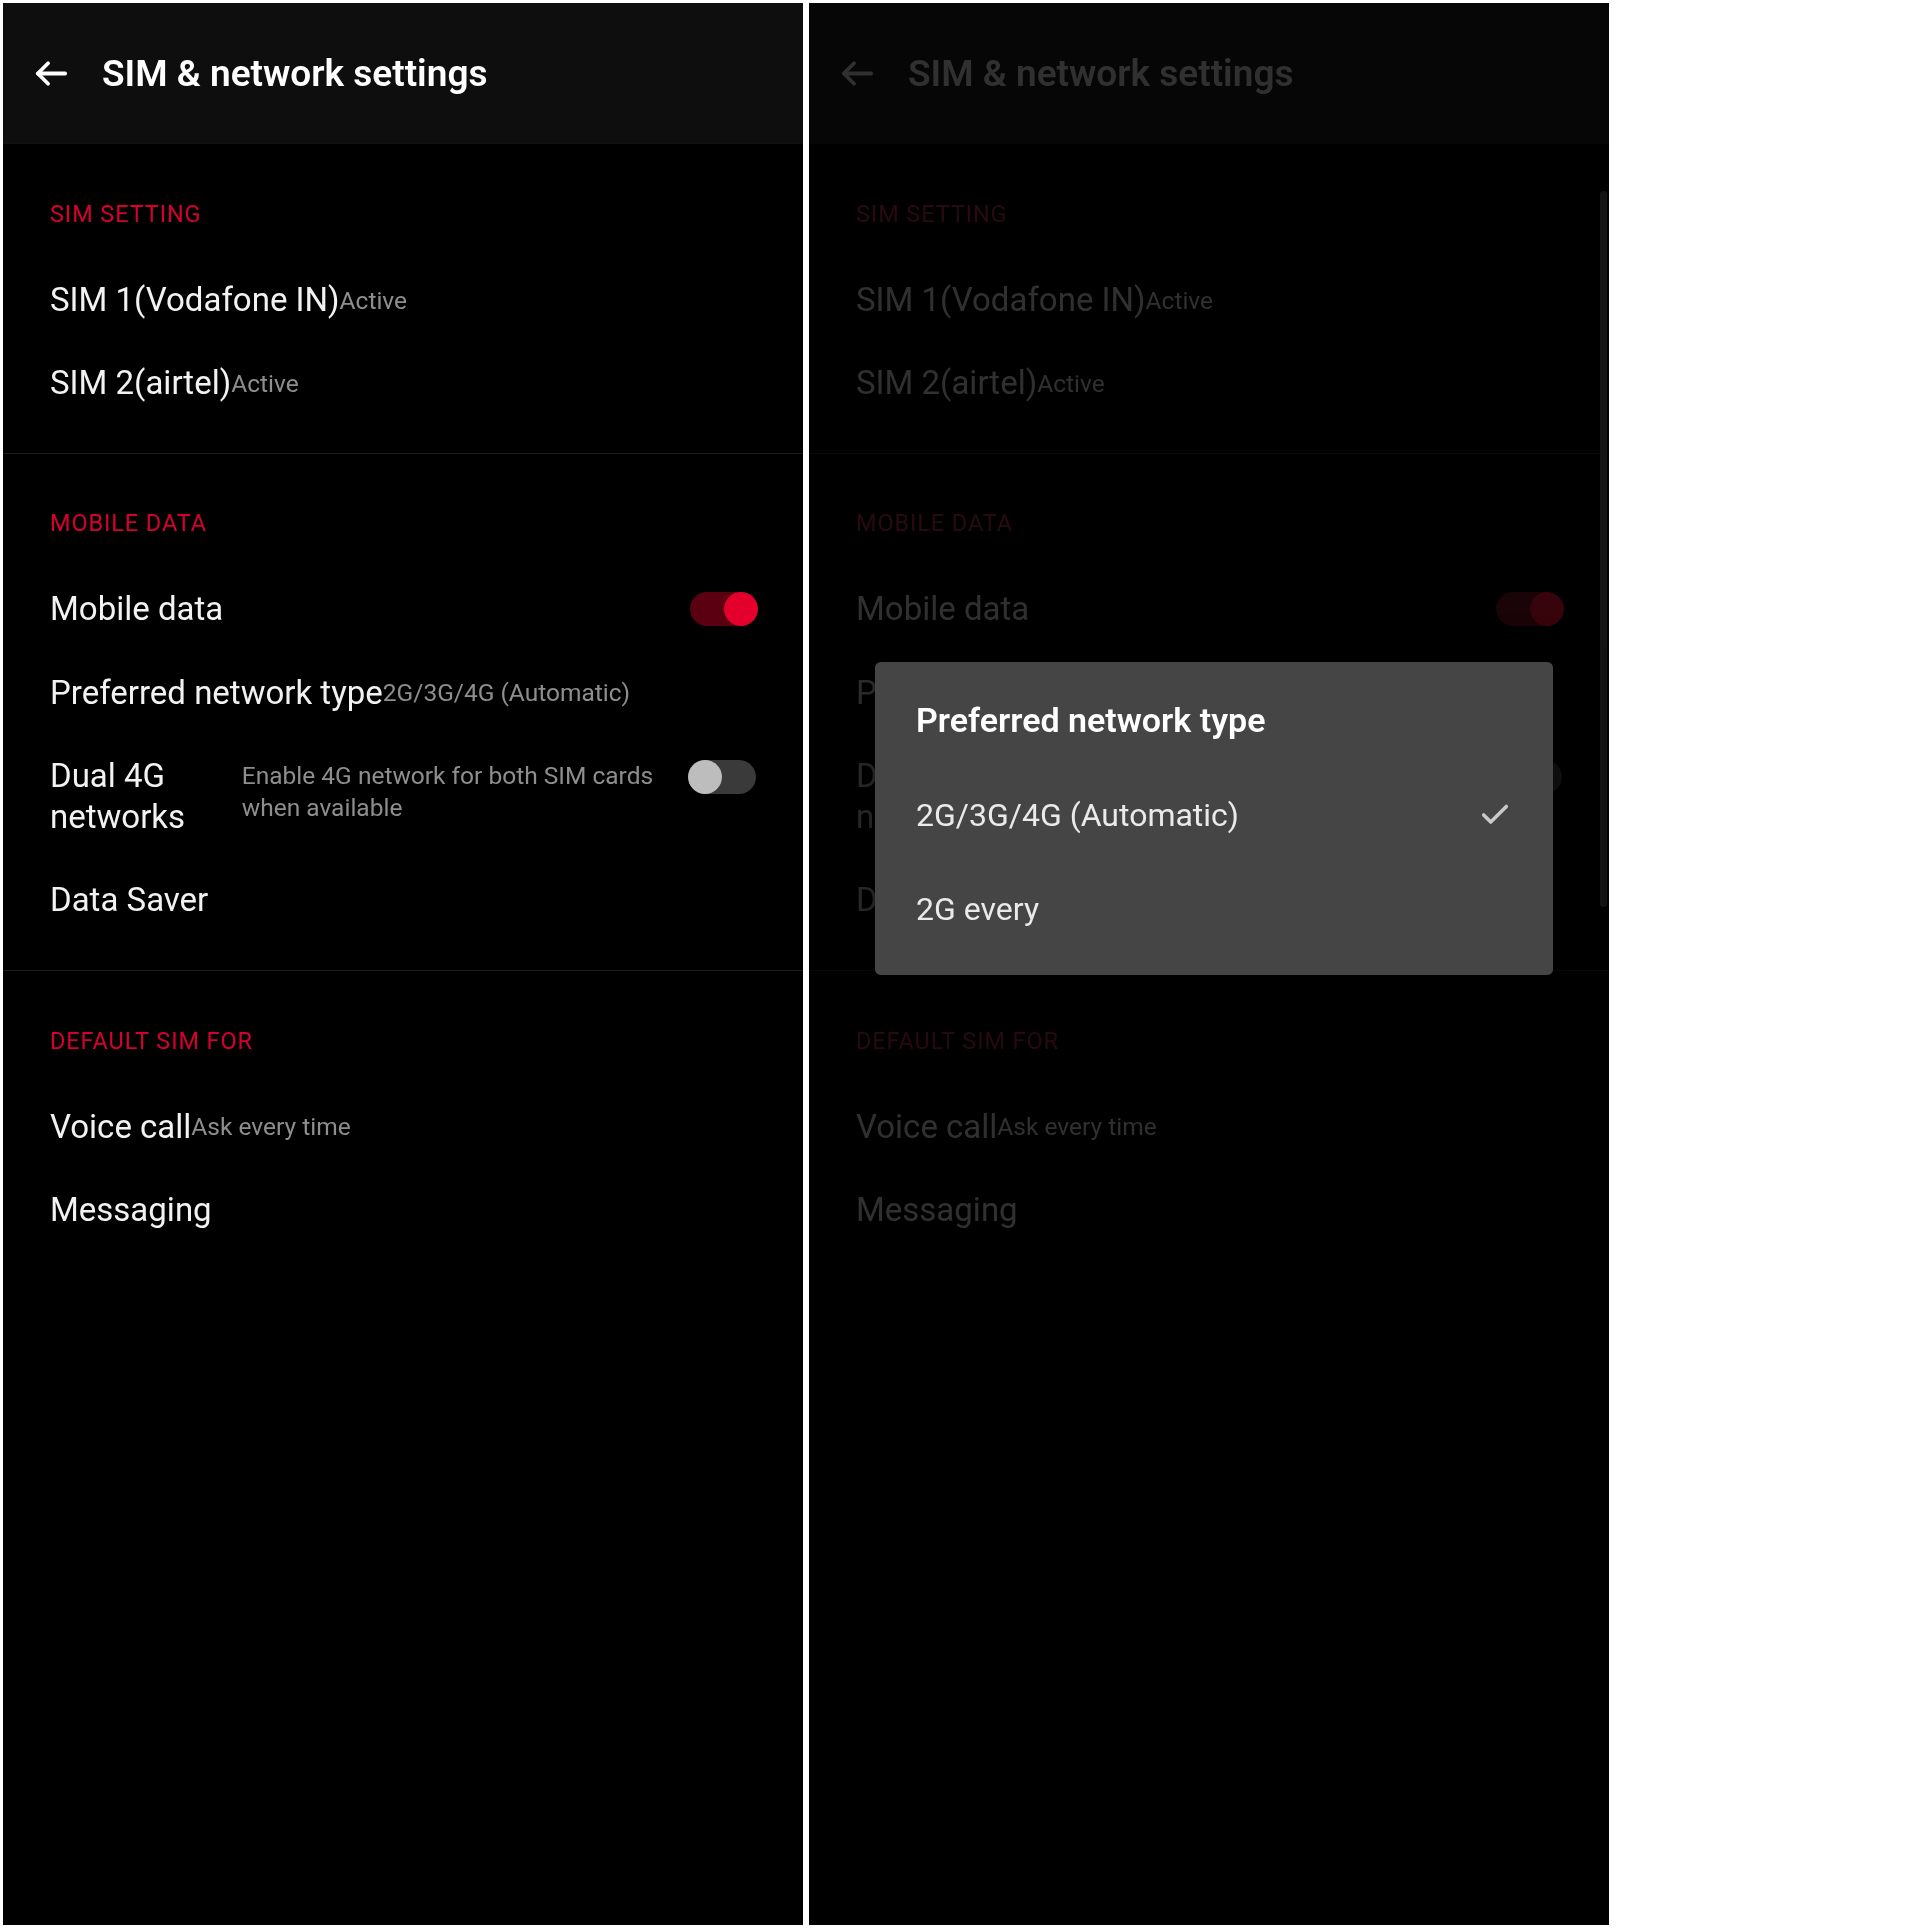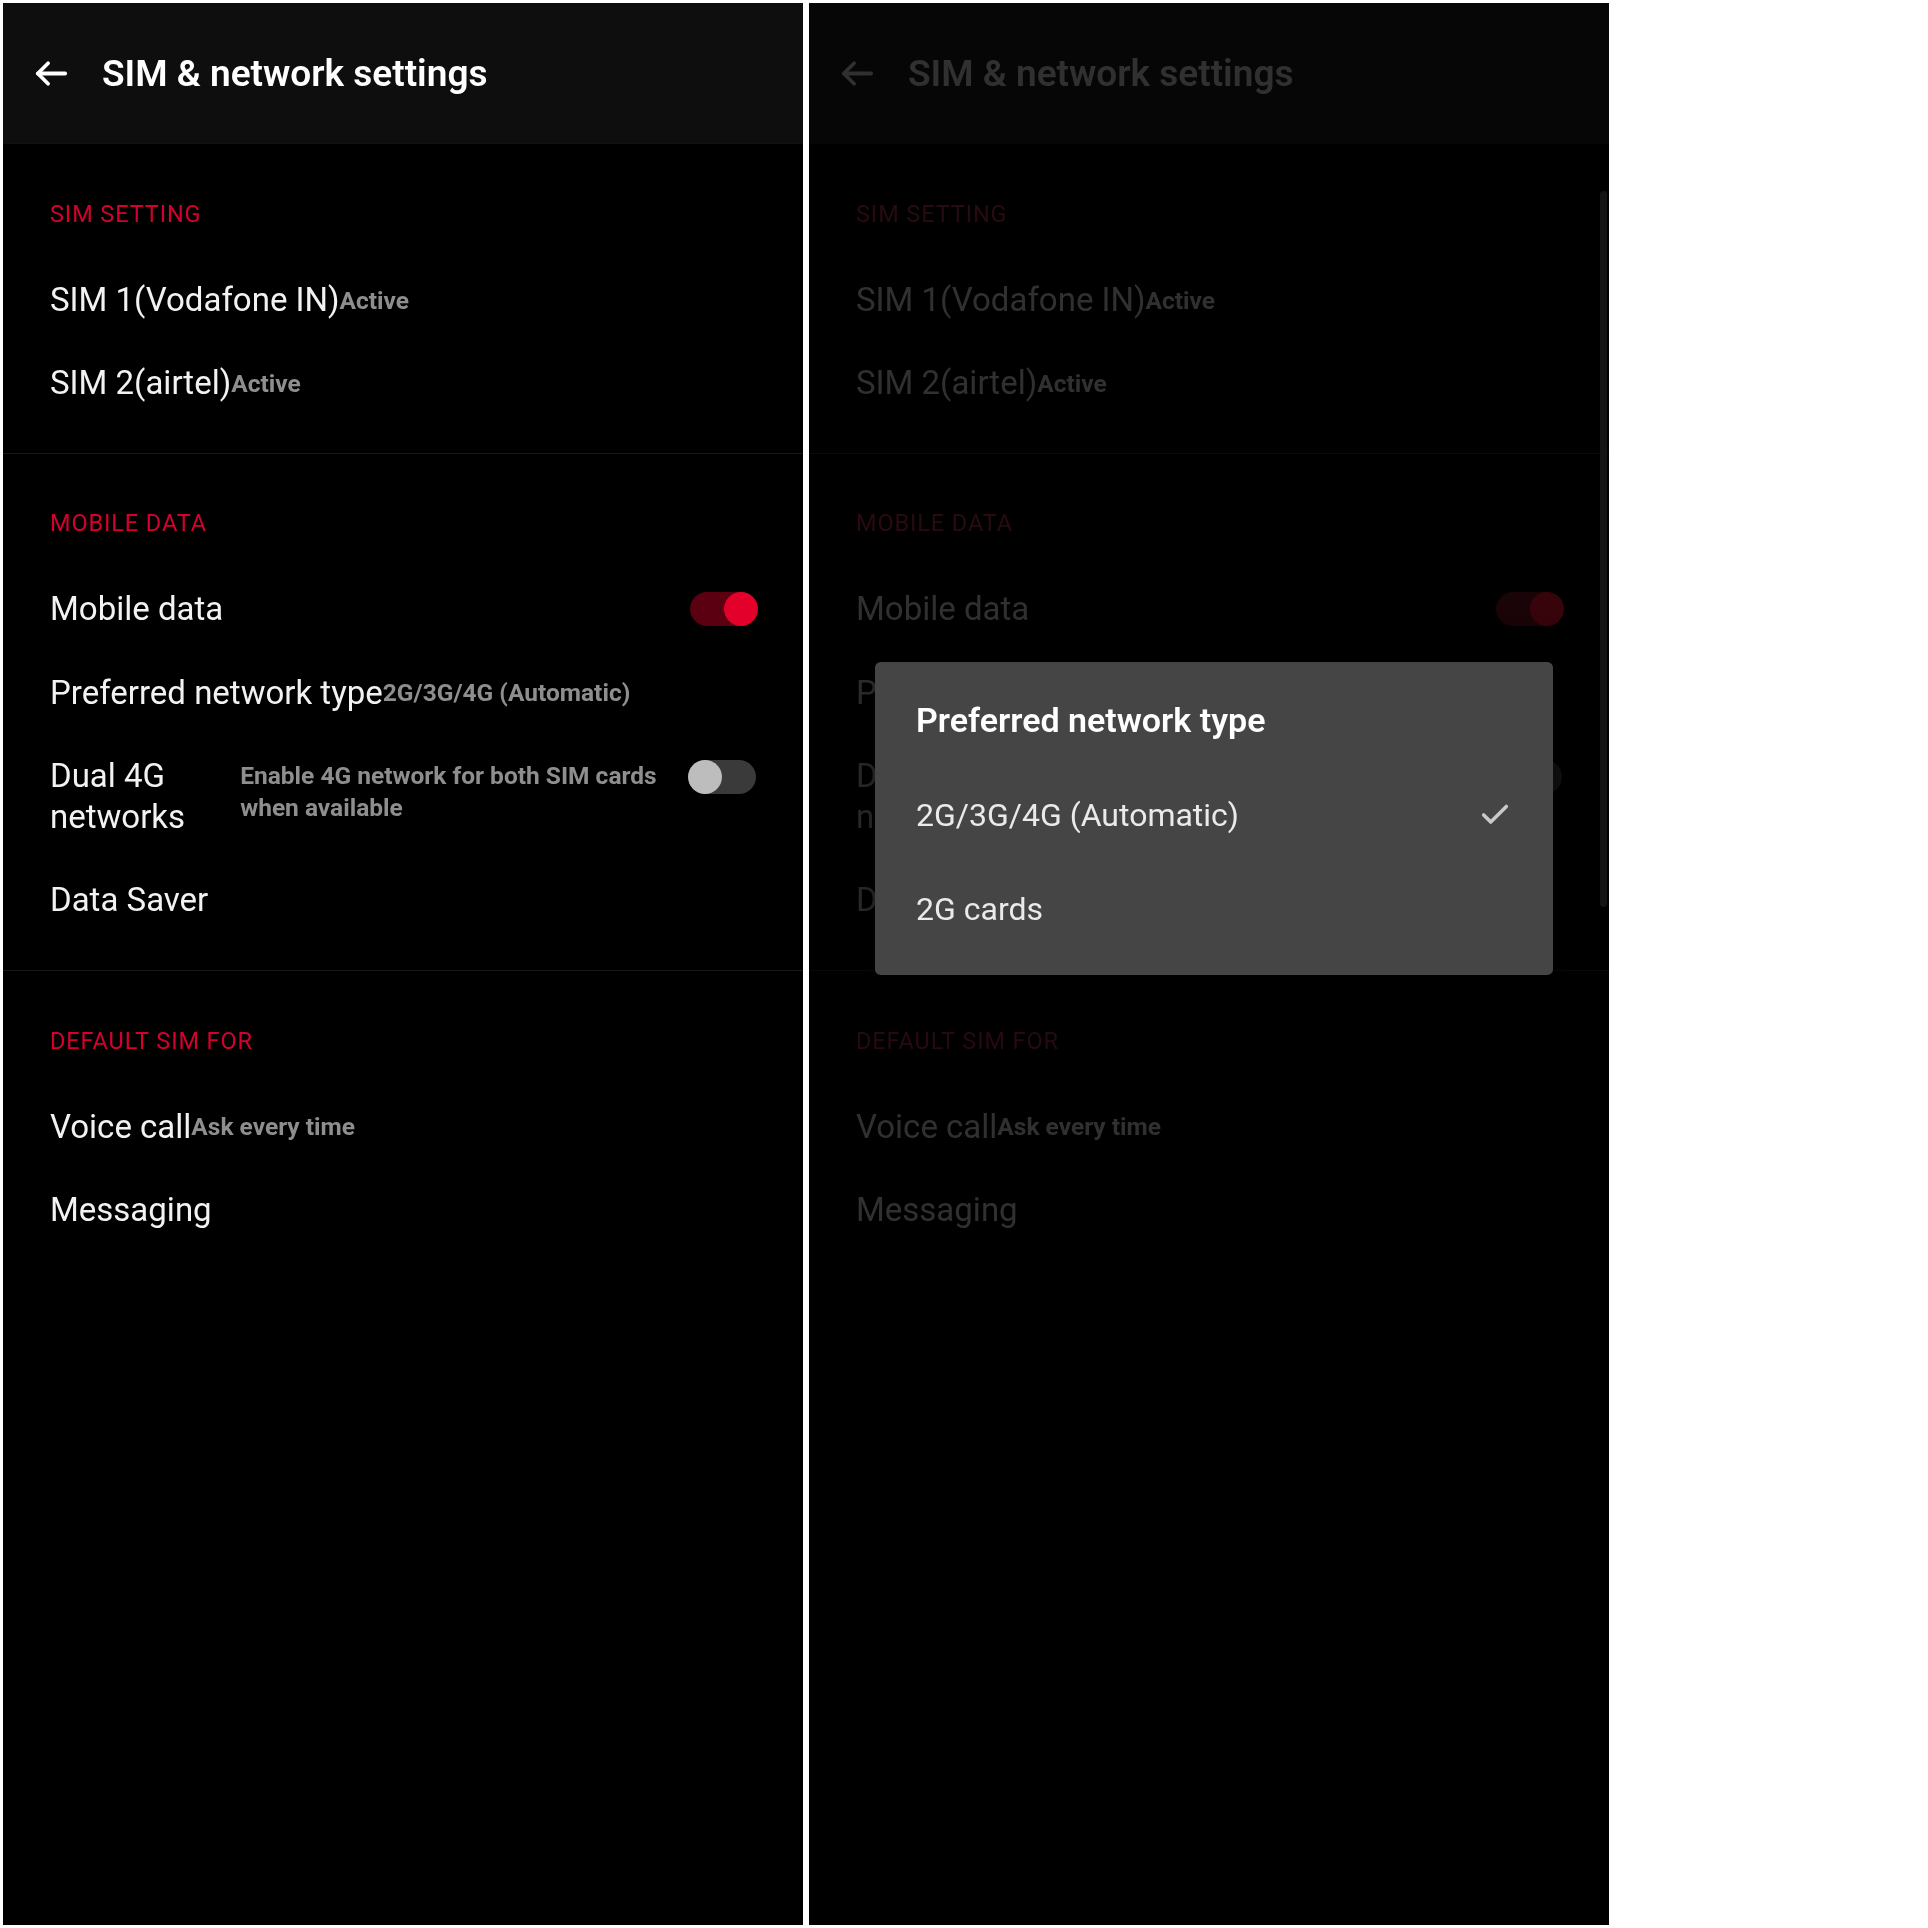--- a/index.html
+++ b/index.html
@@ -8,21 +8,21 @@
   .screen { width: 964px; height: 1928px; background: #000; position: relative; overflow: hidden; border: 3.8px solid #fff; }
   .header { display: flex; align-items: center; height: 141px; padding: 0 28px; background: #0e0e0e; border-bottom: 0.9px solid #111; }
   .back-icon { width: 41px; height: 41px; color: #fff; cursor: pointer; margin-right: 30px; display:flex; align-items:center; justify-content:center; }
   .back-icon svg { width: 41px; height: 41px; }
   .header-title { color: #fff; font-size: 37px; font-weight: 600; }
   .section { padding: 0 0; }
   .section-header { color: #d6002e; font-size: 23.5px; font-weight: 400; letter-spacing: 0.9px; padding: 56px 47px 30px 47px; }
   .row { padding: 21px 47px 21px 47px; display:flex; align-items:center; justify-content:space-between; }
   .row-text { display:flex; flex-direction:row; flex:1; padding-right:19px; }
   .row-title { color: #f2f2f2; font-size: 33px; font-weight: 400; line-height:1.25; }
-  .row-sub { color: #8e8e8e; font-size: 24.5px; line-height:1.3; margin-top:5.6px;font-weight:bold; }
+  .row-sub { color: #8e8e8e; font-size: 24.5px; line-height:1.3; margin-top:5.6px; }
   .divider { height: 0.9px; background: #1a1a1a; margin-top: 28px; }
   .toggle { width: 66px; height: 34px; border-radius: 19px; position: relative; flex-shrink:0; }
   .toggle.on { background: #5a0010; }
   .toggle.on .knob { background: #e3002b; right: -1.9px; }
   .toggle.off { background: #3a3a3a; }
   .toggle.off .knob { background: #bdbdbd; left: -1.9px; }
   .knob { position: absolute; width: 34px; height: 34px; border-radius: 50%; top: 0; }
   .scrim { position:absolute; inset:0; background: rgba(0,0,0,0.55); }
   .dimmed .header-title, .dimmed .back-icon, .dimmed .row-title, .dimmed .row-sub { color: #6b6b6b; }
   .dimmed .section-header { color: #5a1a25; }
@@ -202,19 +202,19 @@
       <div class="dialog-title">Preferred network type</div>
       <div class="dialog-option">
         <div class="dialog-option-label">2G/3G/4G (Automatic)</div>
         <span class="check-icon">
           <svg viewBox="0 0 24 24" fill="none" stroke="currentColor" stroke-width="2.5" stroke-linecap="round" stroke-linejoin="round">
               <polyline points="20 6 9 17 4 12"></polyline>
             </svg>
         </span>
       </div>
       <div class="dialog-option">
-        <div class="dialog-option-label">2G cards</div>
+        <div class="dialog-option-label">2G every</div>
       </div>
     </div>
   </div>
 
 </div>
 
 
 </body></html>

